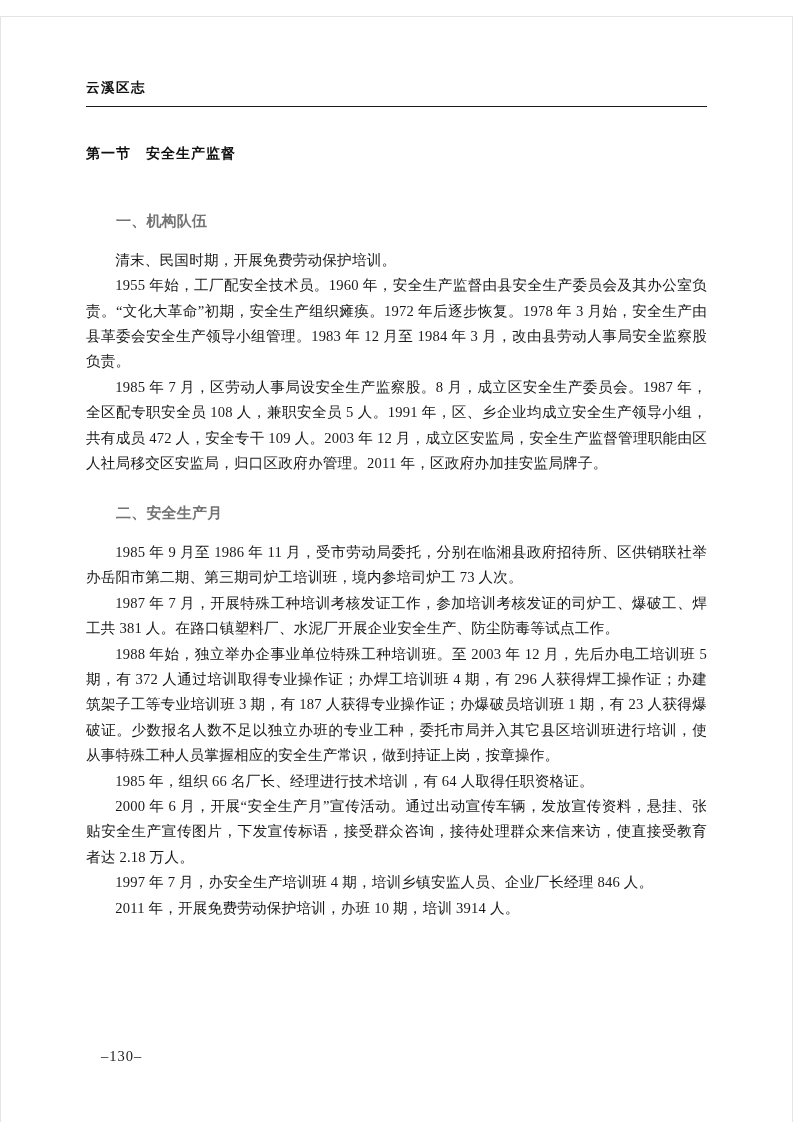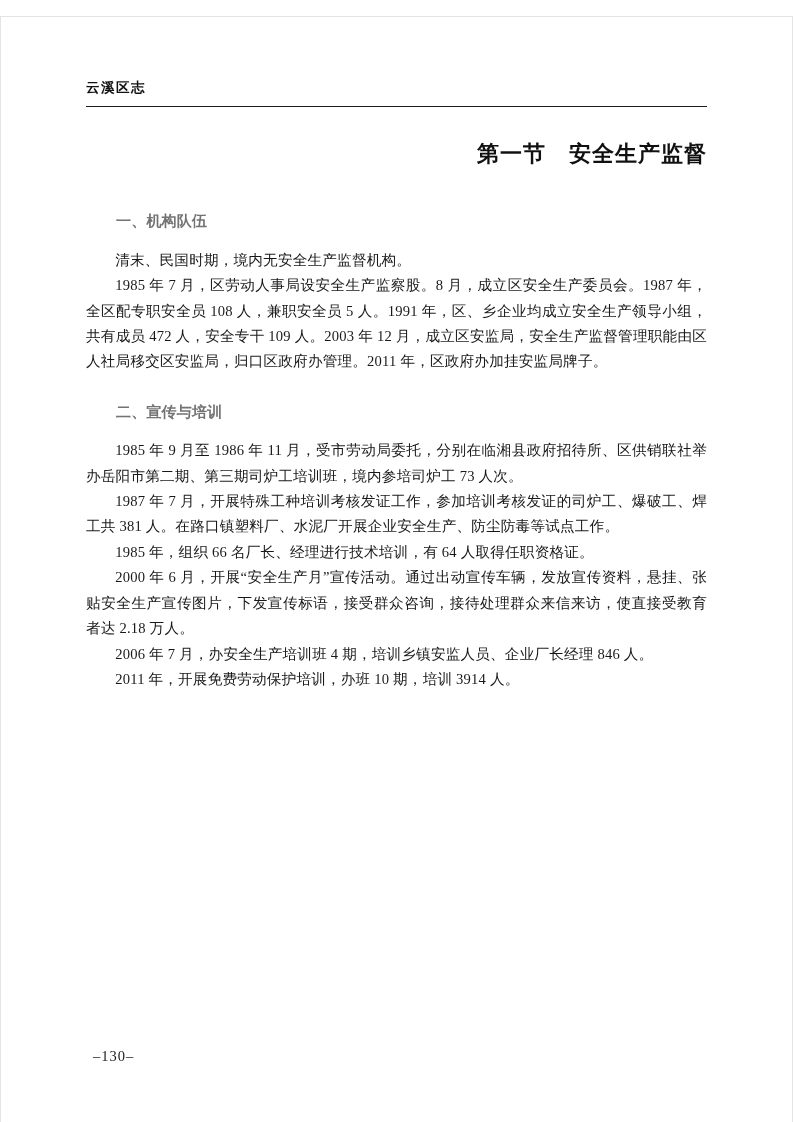--- a/index.html
+++ b/index.html
@@ -31,38 +31,38 @@
     margin-top: 22px;
     font-size: 14.6px;
     line-height: 25.4px;
     text-align: justify;
     letter-spacing: 0.2px;
   }
   p.para { margin: 0; text-indent: 2em; }
   p.para.no-indent { text-indent: 0; }
   h1.chapter-title {
     font-family: "Liberation Sans", "DejaVu Sans", sans-serif;
-    font-size: 22px;
+    font-size: 14px;
     font-weight: bold;
-    text-align: right;
+    text-align: left;
     letter-spacing: 1px;
     margin: 34px 0 42px 0;
     color: #101010;
   }
   h2.section-heading {
     font-family: "Liberation Sans", "DejaVu Sans", sans-serif;
     font-size: 15px;
     font-weight: bold;
     margin: 24px 0 14px 0;
     text-indent: 2em;
     color: #737373;
   }
   .page-number {
     position: absolute;
-    left: 92px;
+    left: 100px;
     bottom: 72px;
     font-size: 14.5px;
     letter-spacing: 1px;
     color: #1a1a1a;
   }
 </style>
 </head>
 <body>
 
 <div class="page">
@@ -71,29 +71,31 @@
 
   <hr class="head-rule">
 
   <div class="body-text">
 
 
     <h1 class="chapter-title">第一节　安全生产监督</h1>
 
     <h2 class="section-heading">一、机构队伍</h2>
 
-    <p class="para">清末、民国时期，境内无安全生产监督机构。</p>
+    <p class="para">清末、民国时期，开展免费劳动保护培训。</p>
+    <p class="para">1955 年始，工厂配安全技术员。1960 年，安全生产监督由县安全生产委员会及其办公室负责。“文化大革命”初期，安全生产组织瘫痪。1972 年后逐步恢复。1978 年 3 月始，安全生产由县革委会安全生产领导小组管理。1983 年 12 月至 1984 年 3 月，改由县劳动人事局安全监察股负责。</p>
     <p class="para">1985 年 7 月，区劳动人事局设安全生产监察股。8 月，成立区安全生产委员会。1987 年，全区配专职安全员 108 人，兼职安全员 5 人。1991 年，区、乡企业均成立安全生产领导小组，共有成员 472 人，安全专干 109 人。2003 年 12 月，成立区安监局，安全生产监督管理职能由区人社局移交区安监局，归口区政府办管理。2011 年，区政府办加挂安监局牌子。</p>
 
-    <h2 class="section-heading">二、宣传与培训</h2>
+    <h2 class="section-heading">二、安全生产月</h2>
 
     <p class="para">1985 年 9 月至 1986 年 11 月，受市劳动局委托，分别在临湘县政府招待所、区供销联社举办岳阳市第二期、第三期司炉工培训班，境内参培司炉工 73 人次。</p>
     <p class="para">1987 年 7 月，开展特殊工种培训考核发证工作，参加培训考核发证的司炉工、爆破工、焊工共 381 人。在路口镇塑料厂、水泥厂开展企业安全生产、防尘防毒等试点工作。</p>
+    <p class="para">1988 年始，独立举办企事业单位特殊工种培训班。至 2003 年 12 月，先后办电工培训班 5 期，有 372 人通过培训取得专业操作证；办焊工培训班 4 期，有 296 人获得焊工操作证；办建筑架子工等专业培训班 3 期，有 187 人获得专业操作证；办爆破员培训班 1 期，有 23 人获得爆破证。少数报名人数不足以独立办班的专业工种，委托市局并入其它县区培训班进行培训，使从事特殊工种人员掌握相应的安全生产常识，做到持证上岗，按章操作。</p>
     <p class="para">1985 年，组织 66 名厂长、经理进行技术培训，有 64 人取得任职资格证。</p>
     <p class="para">2000 年 6 月，开展“安全生产月”宣传活动。通过出动宣传车辆，发放宣传资料，悬挂、张贴安全生产宣传图片，下发宣传标语，接受群众咨询，接待处理群众来信来访，使直接受教育者达 2.18 万人。</p>
-    <p class="para">2006 年 7 月，办安全生产培训班 4 期，培训乡镇安监人员、企业厂长经理 846 人。</p>
+    <p class="para">1997 年 7 月，办安全生产培训班 4 期，培训乡镇安监人员、企业厂长经理 846 人。</p>
     <p class="para">2011 年，开展免费劳动保护培训，办班 10 期，培训 3914 人。</p>
 
   </div>
 
   <div class="page-number">–130–</div>
 
 </div>
 
 </body></html>

